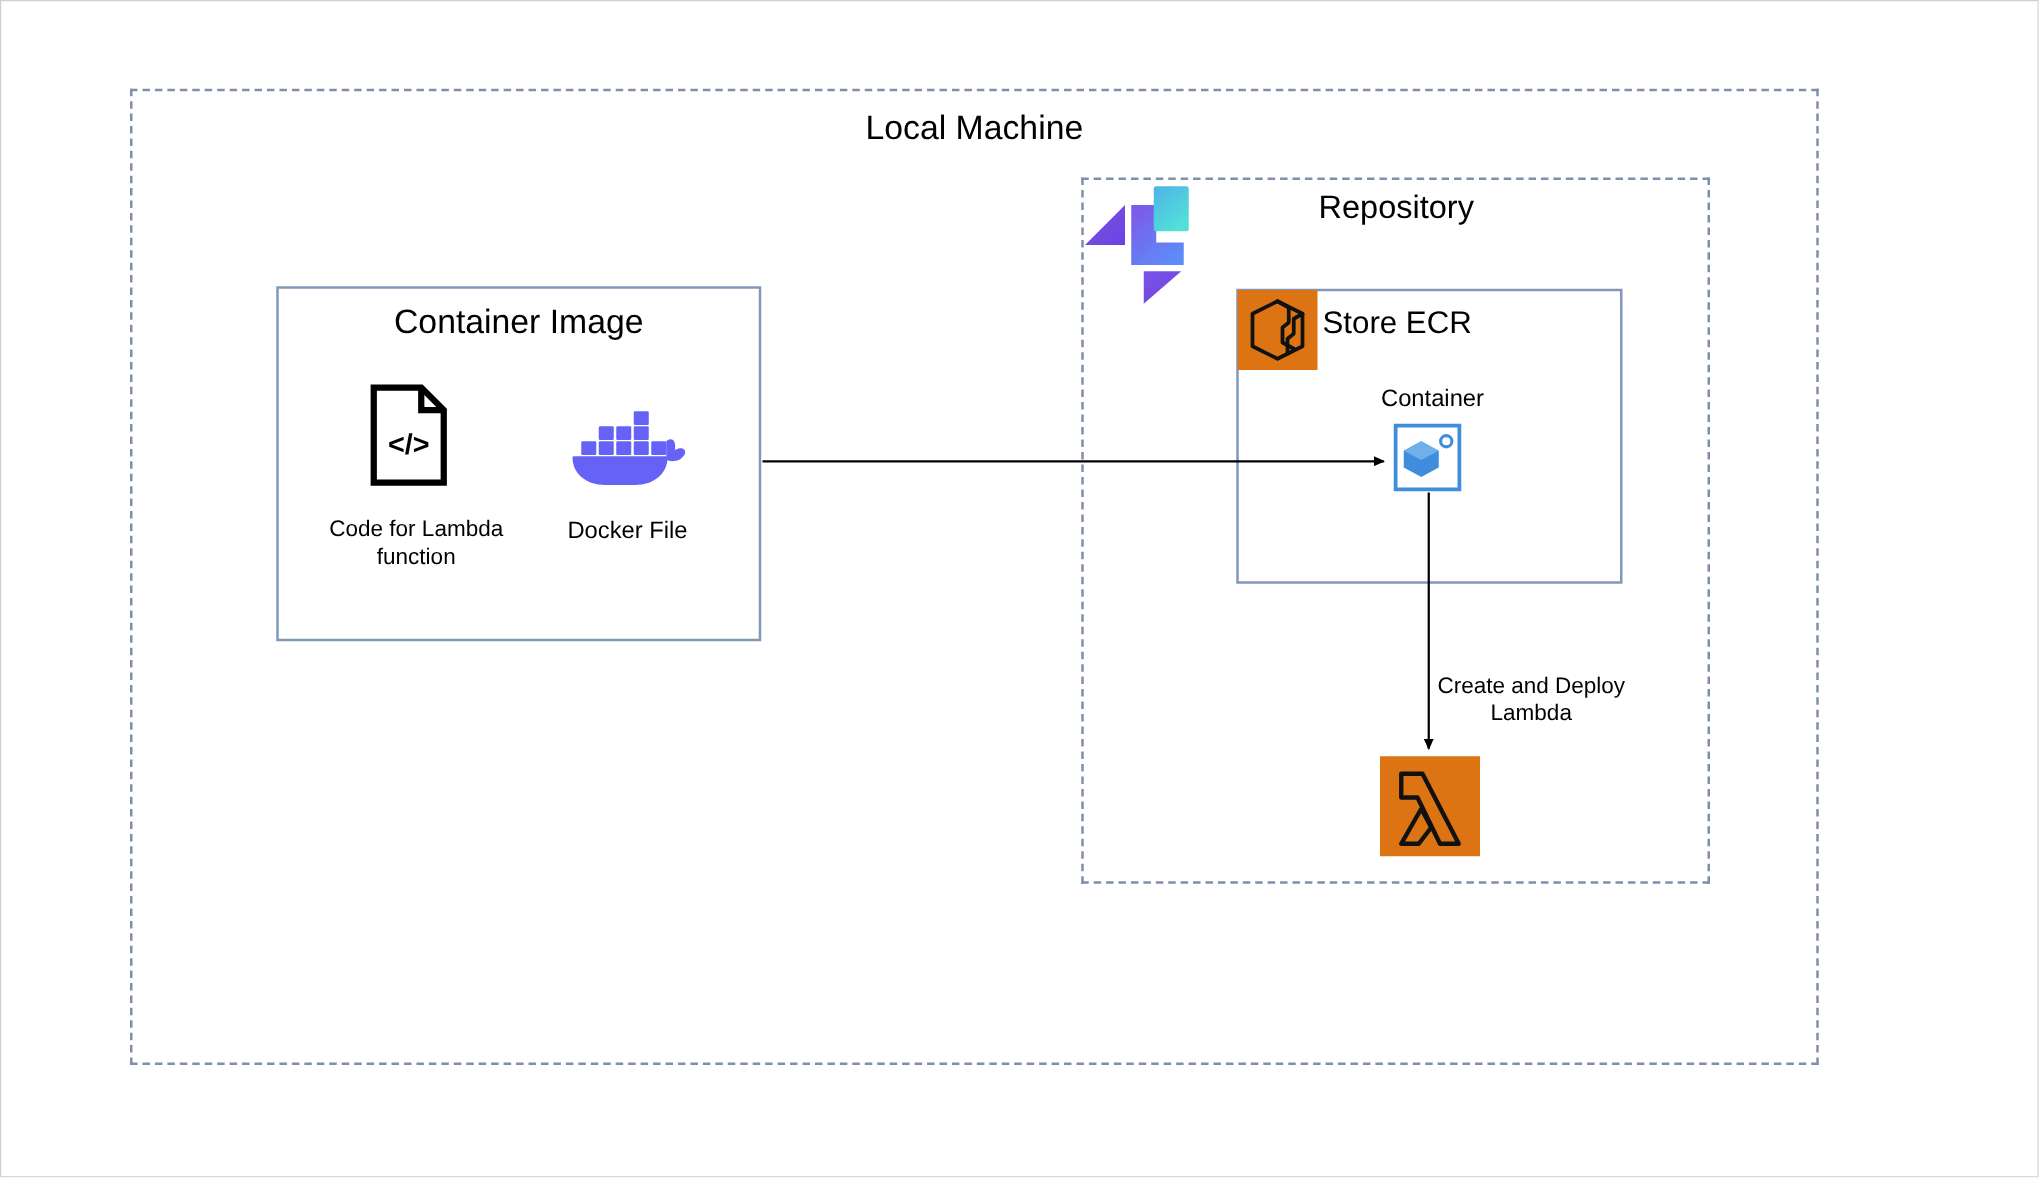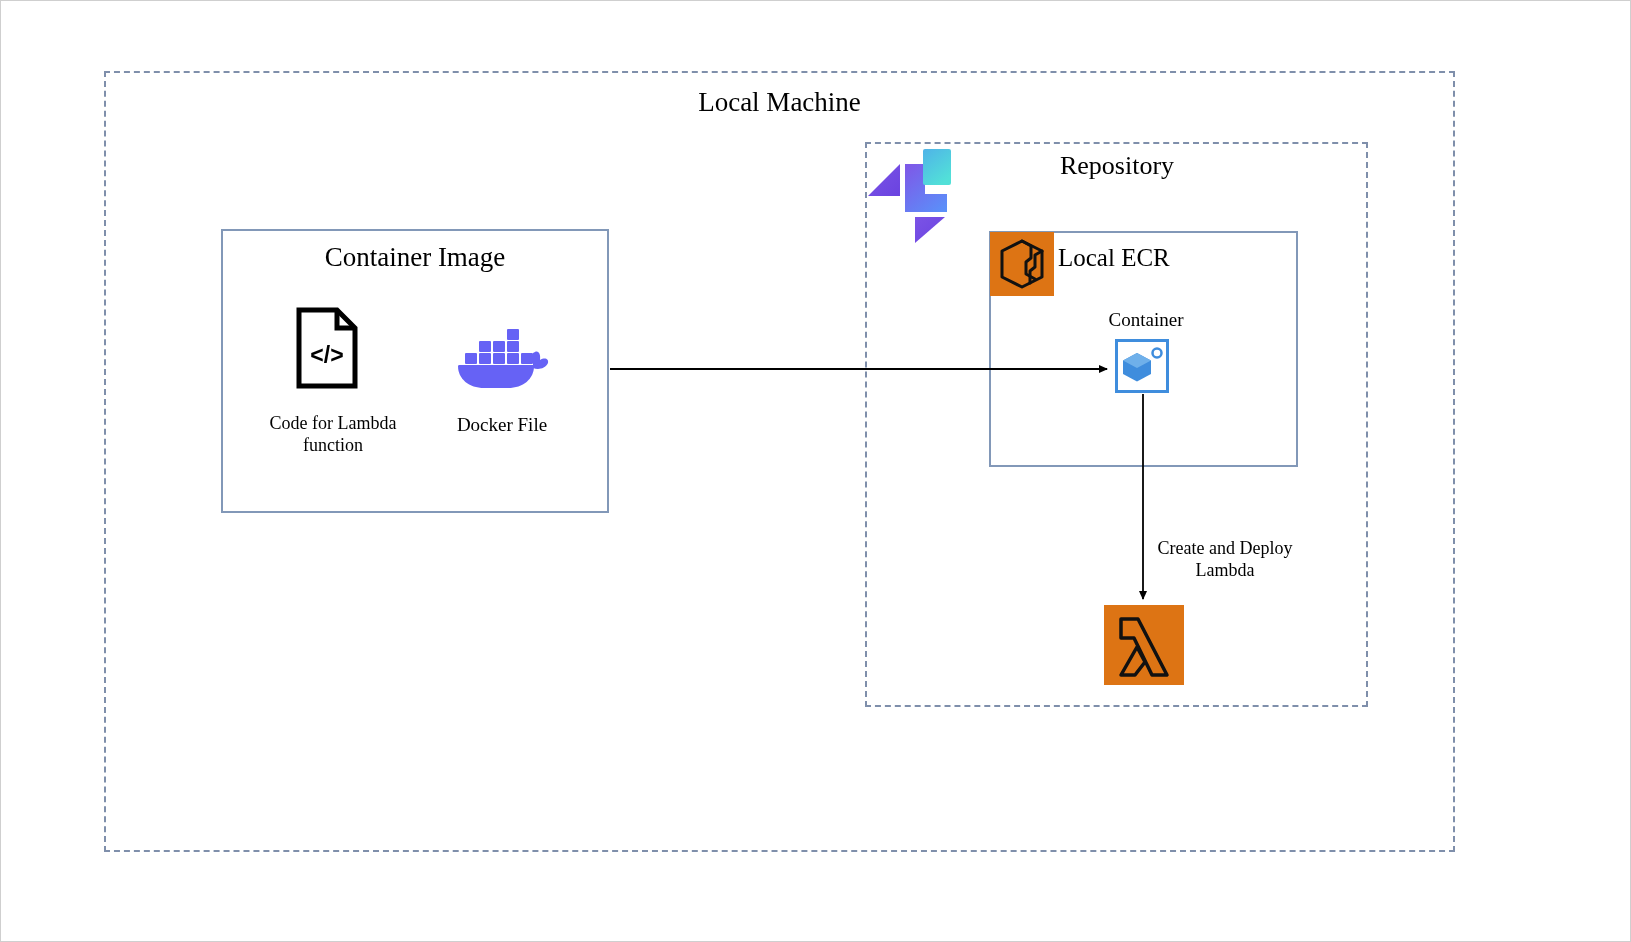--- a/index.html
+++ b/index.html
@@ -63,21 +63,20 @@
   }
 
   
   .label {
     position: absolute;
     text-align: center;
     color: #000000;
     line-height: 1.22;
     white-space: pre-line;
     user-select: none;
-    font-family: Liberation Serif, serif;
   }
   #local-machine-title {
     left: 103px;
     top: 85px;
     width: 1351px;
     font-size: 27px;
   }
   #localstack-title {
     left: 990px;
     top: 149px;
@@ -232,21 +231,21 @@
   <div class="icon-wrap" id="ecr-service-icon">
     <svg width="64" height="64" viewBox="0 0 64 64">
       <rect x="0" y="0" width="64" height="64" fill="#dd7414"></rect>
       <g fill="none" stroke="#111111" stroke-width="3" stroke-linejoin="round" stroke-linecap="round">
         <path d="M32,9 L52,19 L52,45 L32,55 L12,45 L12,19 Z"></path>
         <path d="M32,9 L41,14 L41,26 L36,30 L36,42 L45,47"></path>
         <path d="M52,19 L45,23 L45,35 L40,39 L40,51"></path>
       </g>
     </svg>
   </div>
-  <div class="label" id="ecr-title">Local ECR</div>
+  <div class="label" id="ecr-title">Store ECR</div>
 
   <div class="label" id="repository-label">Container</div>
   <div class="icon-wrap" id="repository-icon">
     <svg width="54" height="54" viewBox="0 0 54 54">
       <rect x="1.5" y="1.5" width="51" height="51" fill="#ffffff" stroke="#3f8ddd" stroke-width="3"></rect>
       <g fill="#3f8ddd">
         <path d="M22,14 L36,21.5 L36,35 L22,42.5 L8,35 L8,21.5 Z" fill="#3f8ddd"></path>
         <path d="M22,14 L36,21.5 L22,29 L8,21.5 Z" fill="#6fb0ea"></path>
         <circle cx="42" cy="14" r="4.5" fill="none" stroke="#3f8ddd" stroke-width="2.5"></circle>
       </g>

